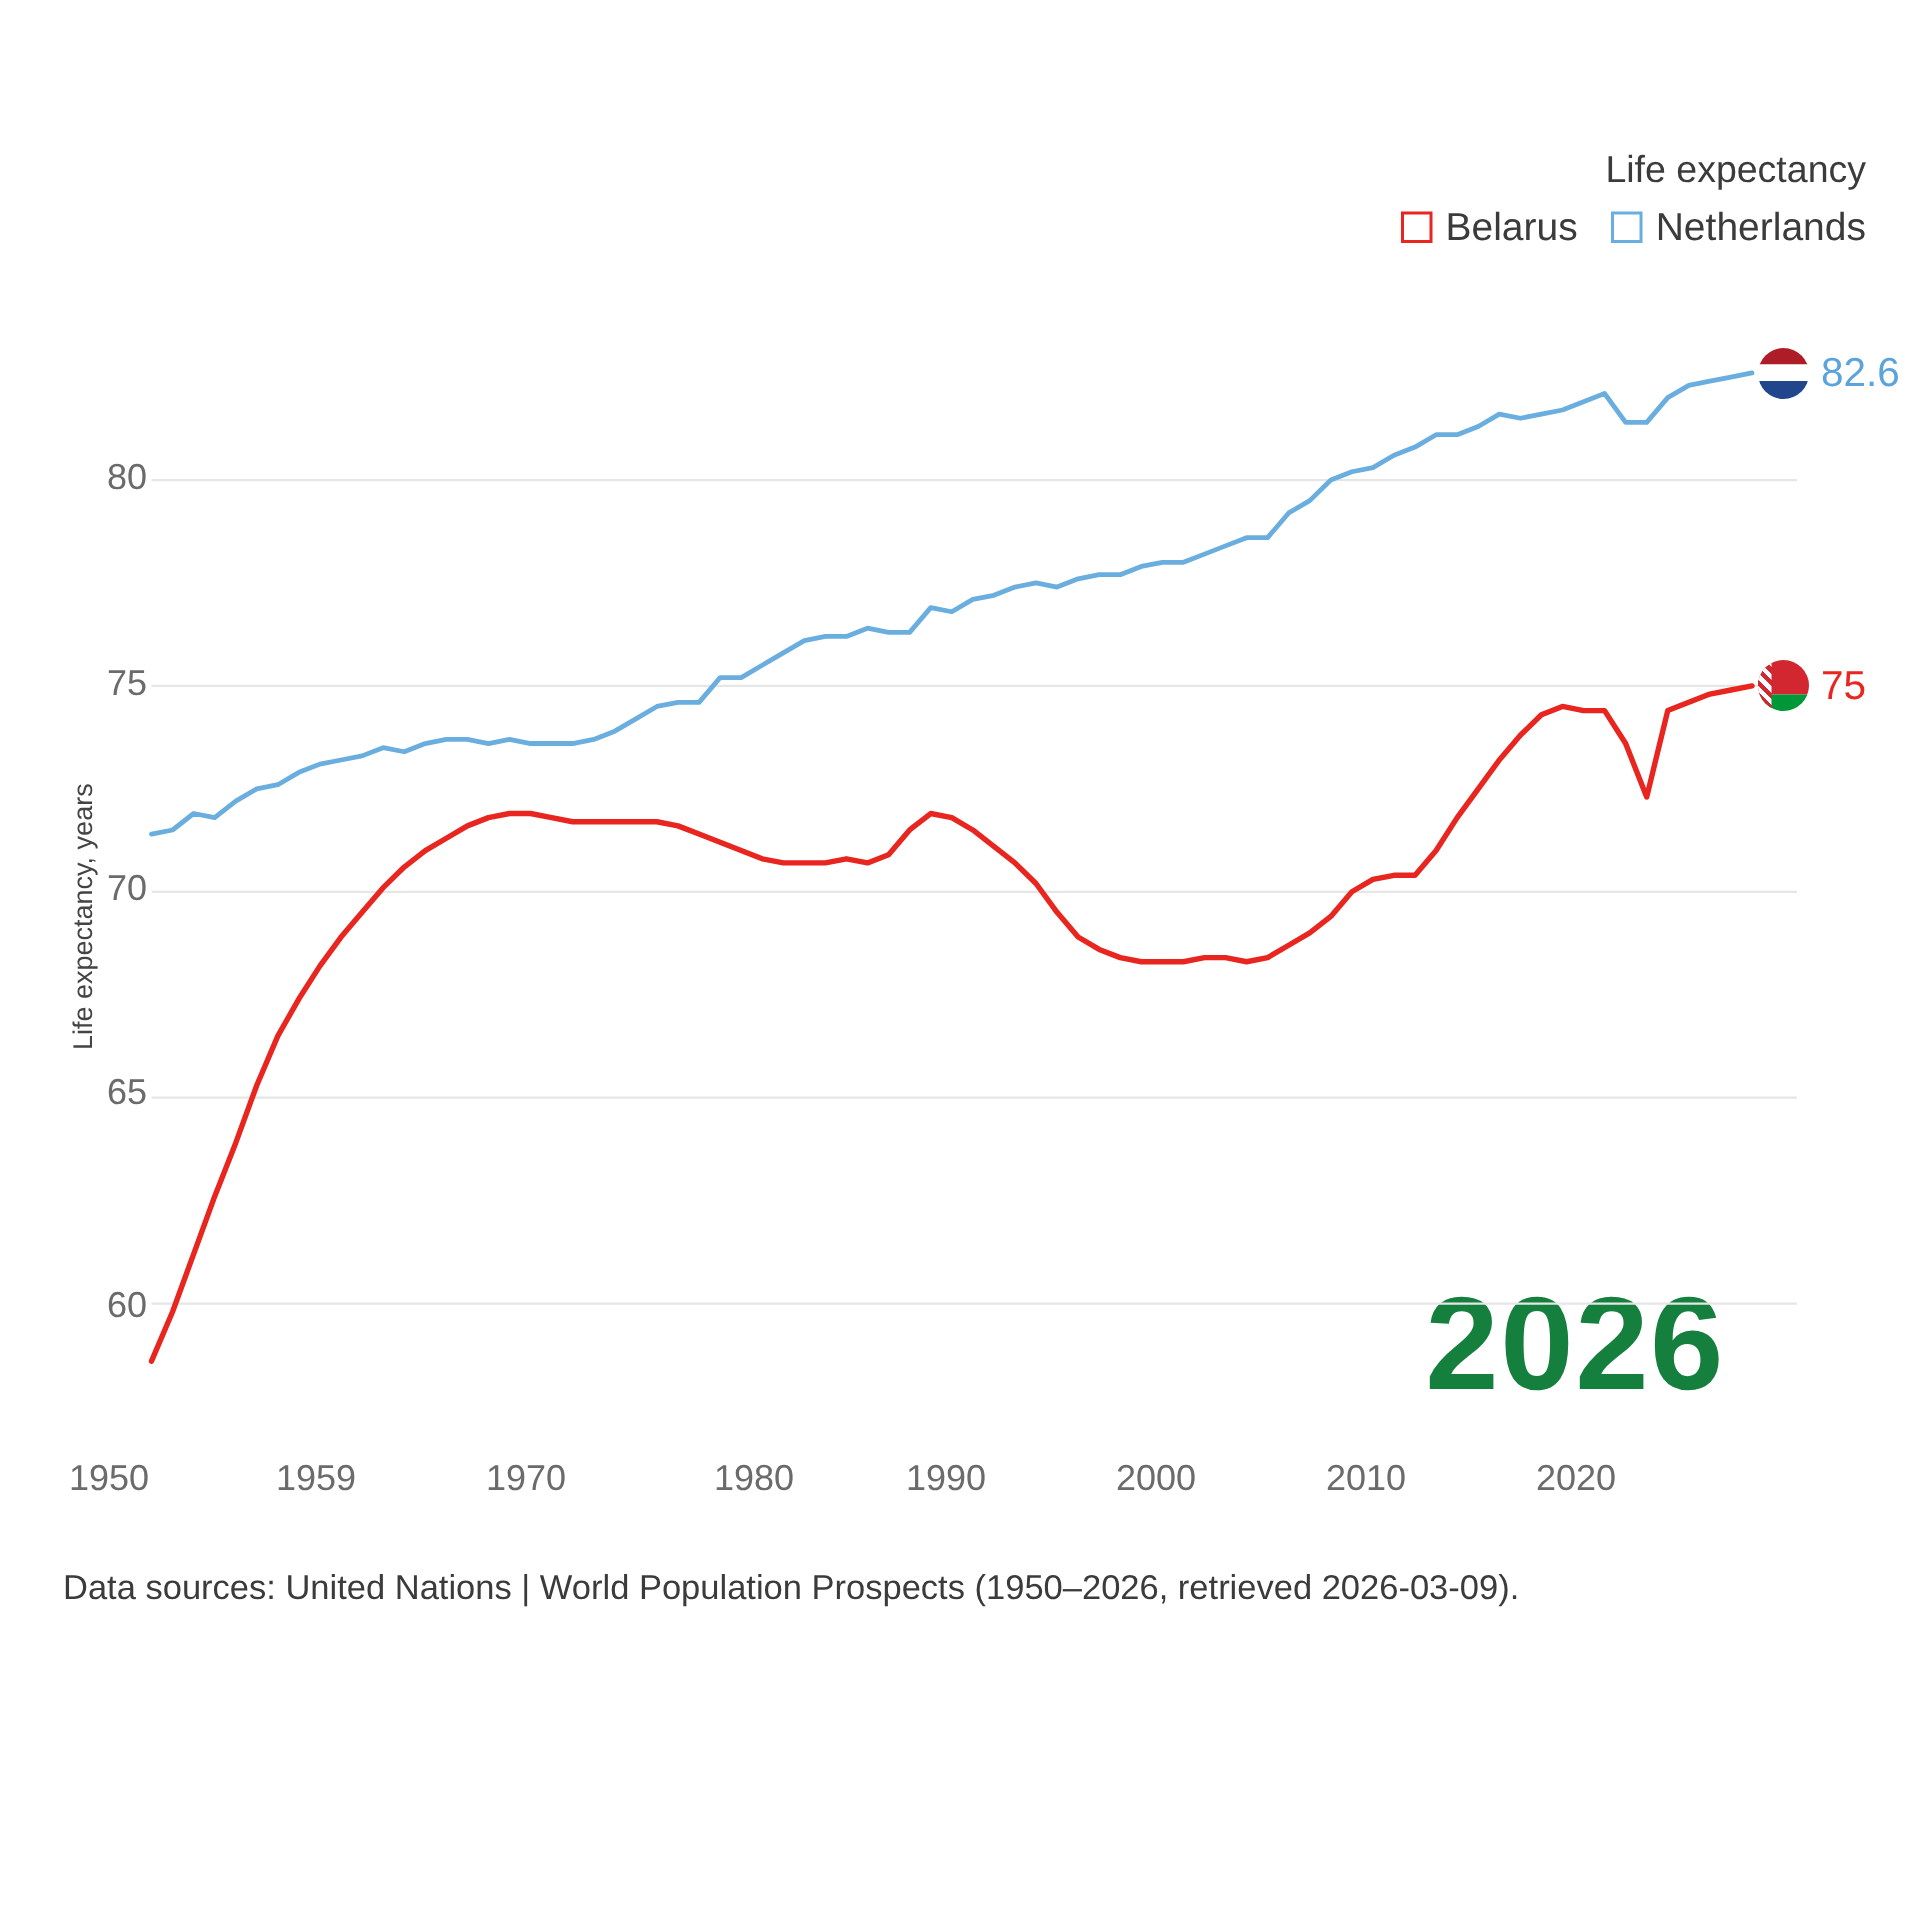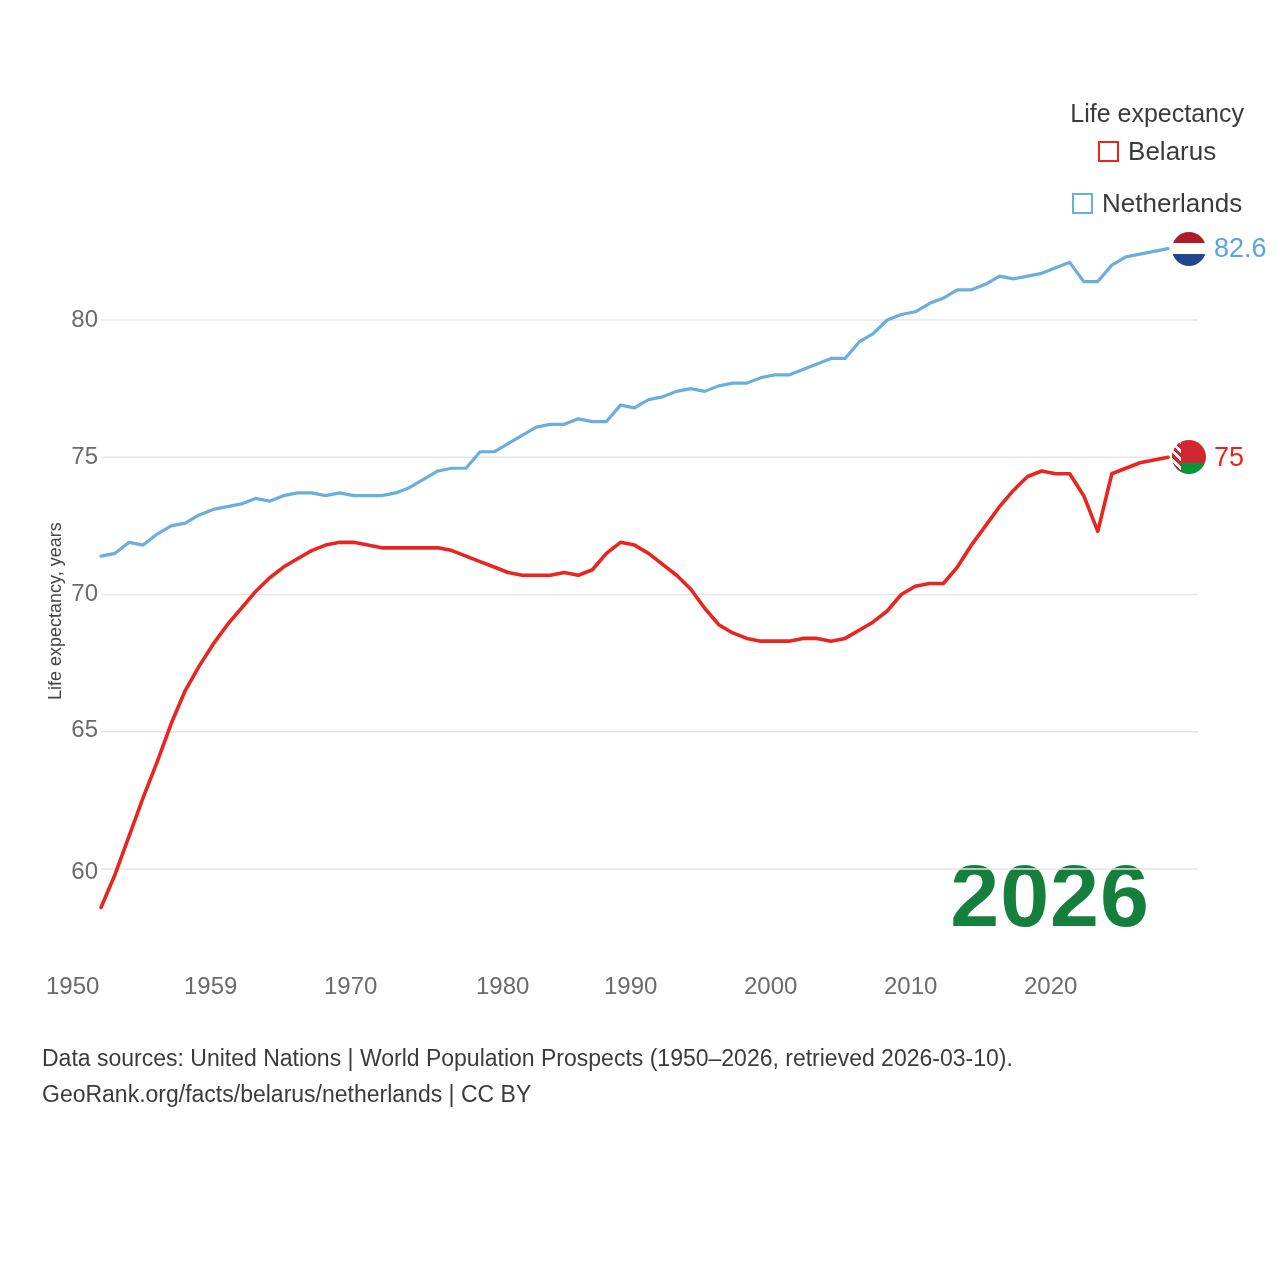--- a/index.html
+++ b/index.html
@@ -29,22 +29,21 @@
   }
   .legend-title {
     font-size: 25px;
     color: #3b3b3b;
     line-height: 30px;
     margin-bottom: 8px;
     font-weight: 400;
   }
   .legend-items {
     display: flex;
-    flex-direction: column;
-    align-items: center;
+    flex-direction: row;
     justify-content: flex-end;
     gap: 22px;
   }
   .legend-item {
     display: flex;
     flex-direction: row;
     align-items: center;
     gap: 9px;
   }
   .legend-swatch {
@@ -213,17 +212,16 @@
   <div class="end-label" id="end-by" style="left: 1172px; top: 440.25px;">
     <span class="flag flag-by">
       <div class="top"></div>
         <div class="bot"></div>
         <div class="orn"></div>
     </span>
     <span class="end-value by">75</span>
   </div>
 
   <div class="footer">
-    <div>Data sources: United Nations | World Population Prospects (1950–2026, retrieved 2026-03-10).</div>
-    <div>GeoRank.org/facts/belarus/netherlands | CC BY</div>
+    <div>Data sources: United Nations | World Population Prospects (1950–2026, retrieved 2026-03-09).</div>
   </div>
 
 </div>
 
 </body></html>

